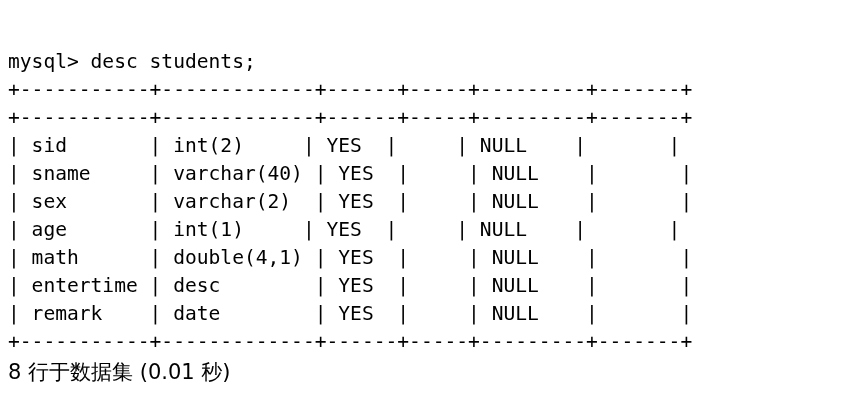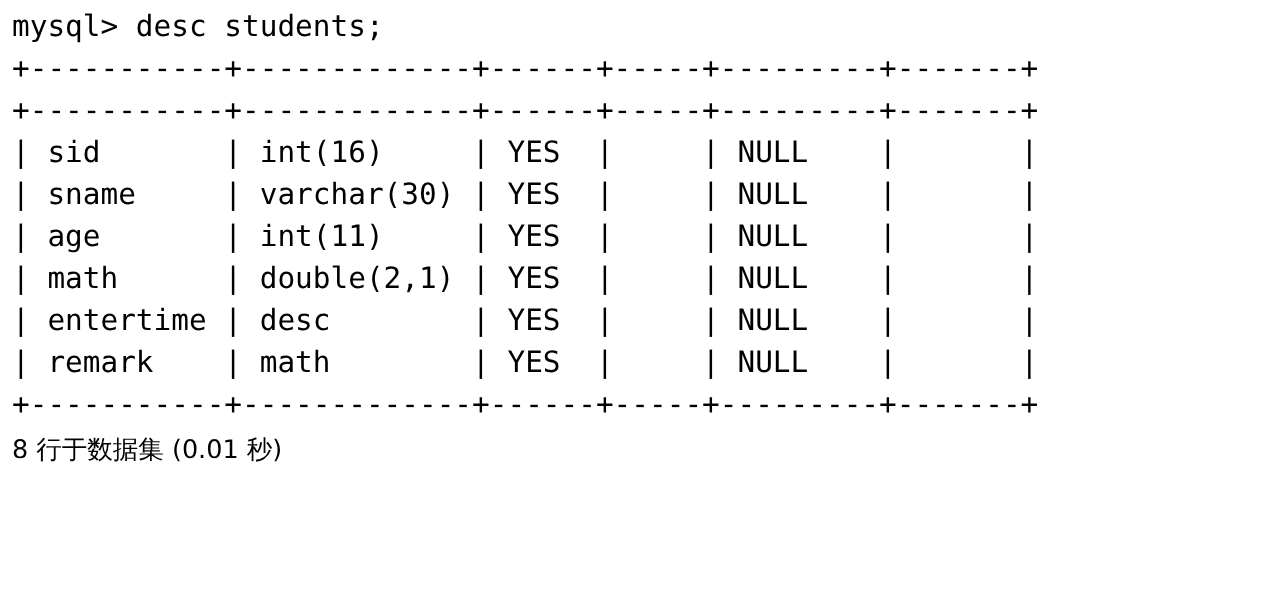--- a/index.html
+++ b/index.html
@@ -31,24 +31,25 @@
     color: #000000;
     -webkit-font-smoothing: none;
   }
   .prompt-line {
     font-family: "DejaVu Sans Mono", "Liberation Mono", monospace;
     font-size: 19.6px;
     line-height: 28px;
     height: 28px;
     white-space: pre;
     color: #000000;
+    margin-top: 44px;
   }
   .footer-line {
     font-family: "DejaVu Sans", "Liberation Sans", sans-serif;
-    font-size: 17px;
+    font-size: 21px;
     line-height: 28px;
     height: 28px;
     white-space: pre;
     color: #000000;
     padding-top: 2px;
   }
   .sep {
     
   }
 </style>
@@ -58,25 +59,26 @@
 <div id="terminal">
 
   <div class="prompt-line">mysql&gt; desc students;</div>
 
   <div class="mono-line sep">+-----------+-------------+------+-----+---------+-------+</div>
 
 
   <div class="mono-line sep">+-----------+-------------+------+-----+---------+-------+</div>
 
   <div id="table-body">
-      <div class="mono-line">| sid       | int(16)     | YES  |     | NULL    |       |</div>
-      <div class="mono-line">| sname     | varchar(30) | YES  |     | NULL    |       |</div>
-      <div class="mono-line">| age       | int(11)     | YES  |     | NULL    |       |</div>
-      <div class="mono-line">| math      | double(2,1) | YES  |     | NULL    |       |</div>
+      <div class="mono-line">| sid       | int(2)     | YES  |     | NULL    |       |</div>
+      <div class="mono-line">| sname     | varchar(40) | YES  |     | NULL    |       |</div>
+      <div class="mono-line">| sex       | varchar(2)  | YES  |     | NULL    |       |</div>
+      <div class="mono-line">| age       | int(1)     | YES  |     | NULL    |       |</div>
+      <div class="mono-line">| math      | double(4,1) | YES  |     | NULL    |       |</div>
       <div class="mono-line">| entertime | desc        | YES  |     | NULL    |       |</div>
-      <div class="mono-line">| remark    | math        | YES  |     | NULL    |       |</div>
+      <div class="mono-line">| remark    | date        | YES  |     | NULL    |       |</div>
     </div>
 
   <div class="mono-line sep">+-----------+-------------+------+-----+---------+-------+</div>
 
   <div class="footer-line">8 行于数据集 (0.01 秒)</div>
 
 </div>
 
 </body></html>

